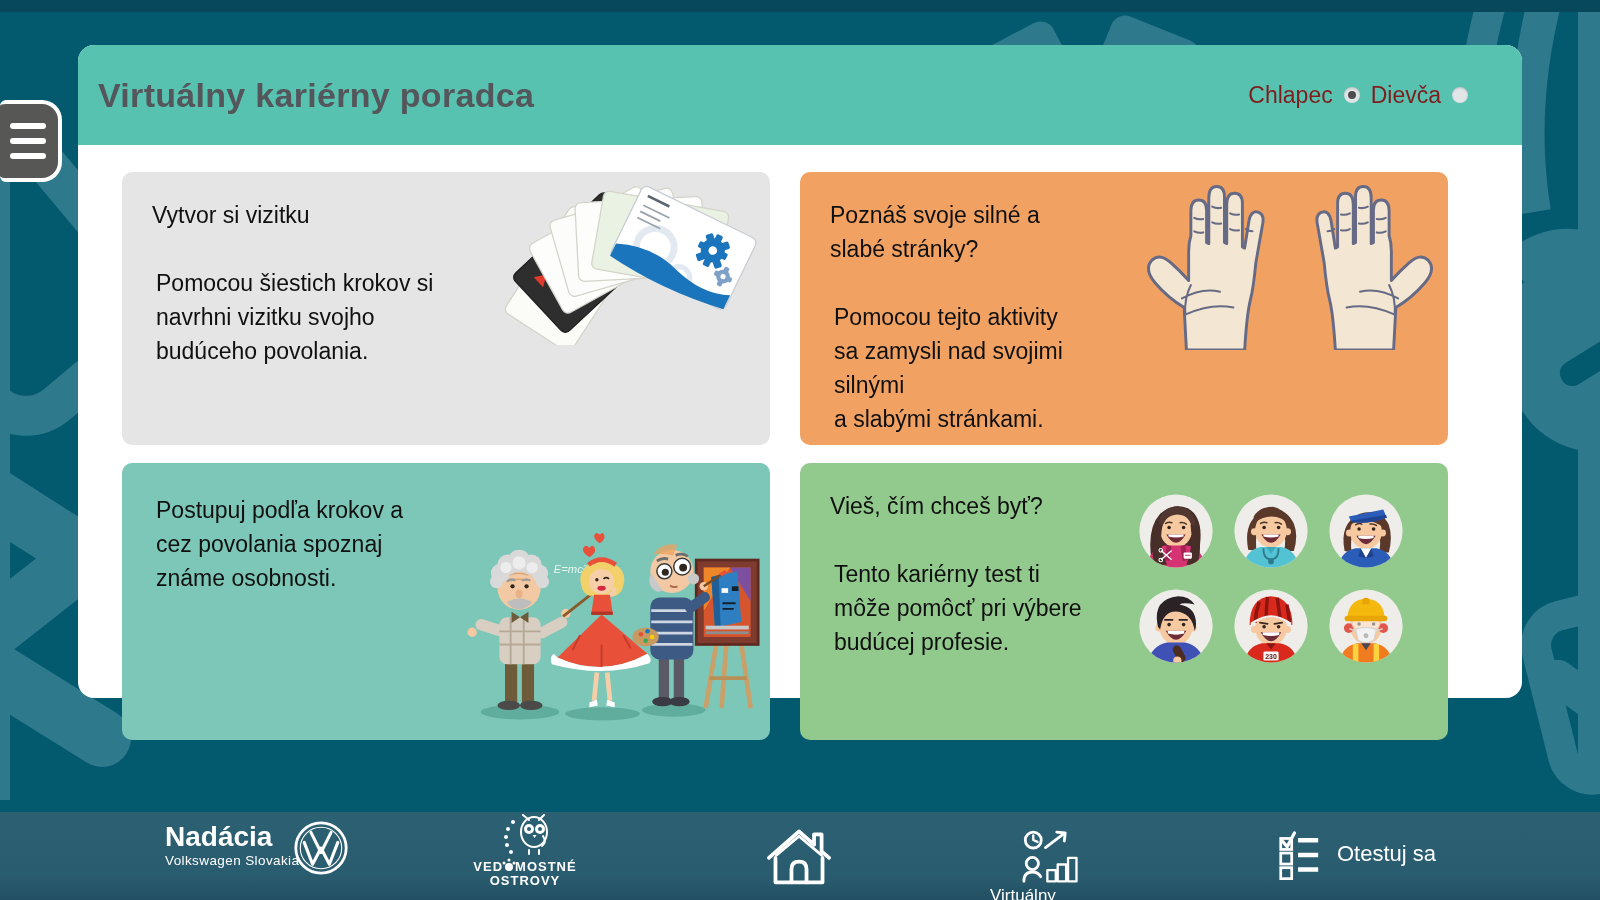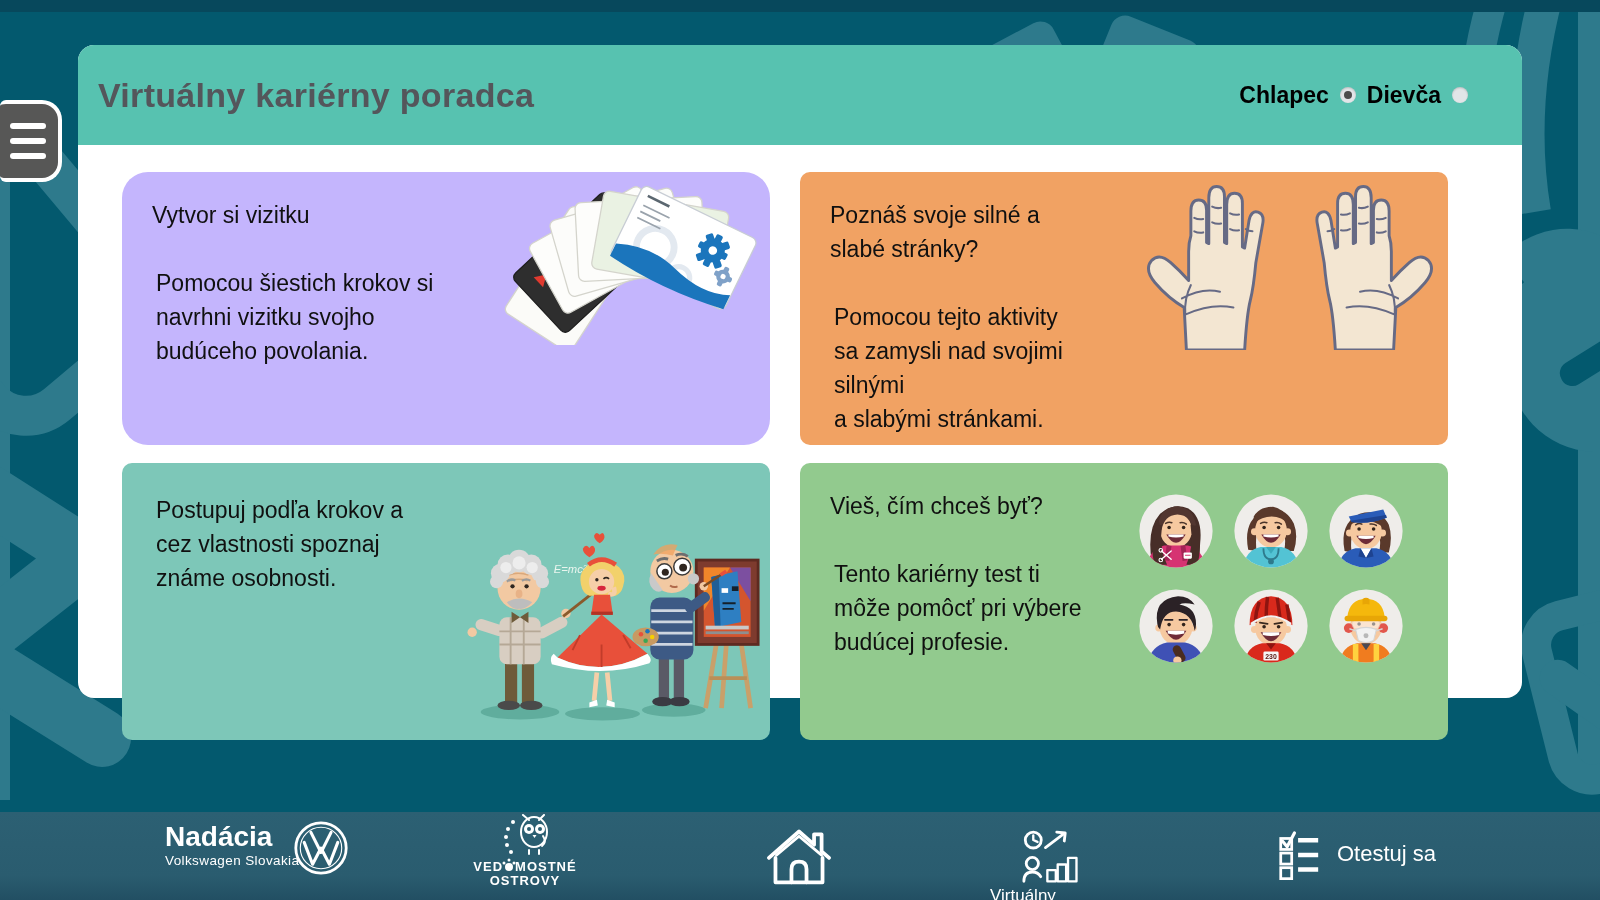--- a/index.html
+++ b/index.html
@@ -9,33 +9,33 @@
   .top-strip{position:absolute;left:0;top:0;width:1600px;height:12px;background:#07485C;}
 
   
   .panel{position:absolute;left:78px;top:45px;width:1444px;height:653px;background:#ffffff;
          border-radius:16px;}
   .hdr{position:absolute;left:0;top:0;right:0;height:100px;background:#57C2B0;
        border-radius:16px 16px 0 0;}
   .title{position:absolute;left:20px;top:50%;transform:translateY(-50%);
          font-size:34px;font-weight:bold;color:#54565B;letter-spacing:.3px;}
   .gender{position:absolute;right:54px;top:0;height:100%;display:flex;align-items:center;gap:11px;
-          font-size:23px;font-weight:bold;color:#000000;}
+          font-size:23px;font-weight:normal;color:#7f1d1d;}
   .radio{width:16px;height:16px;border-radius:50%;background:#E2E5E8;display:inline-flex;
          align-items:center;justify-content:center;box-shadow:inset 0 1px 2px rgba(0,0,0,.18);}
   .radio .dot{width:8px;height:8px;border-radius:50%;background:#4D4D4D;}
 
   
   .cards{position:absolute;left:44px;right:74px;top:127px;display:grid;
          grid-template-columns:1fr 1fr;grid-template-rows:273px 277px;gap:18px 30px;}
   .card{position:relative;border-radius:10px;padding:26px 30px;box-sizing:border-box;
         font-size:23px;line-height:34px;color:#101010;overflow:hidden;cursor:pointer;}
   .card-heading{margin:0 0 34px 0;white-space:pre-line;}
   .card-body{margin:4px;white-space:pre-line;}
-  .c-yellow{background:#c4b5fd;border-radius:26px;}
+  .c-yellow{background:#e5e5e5;}
   .c-orange{background:#F1A263;}
   .c-teal{background:#7DC7B8;}
   .c-green{background:#92CA8E;}
   .card-art{position:absolute;}
   .art-fan{right:5px;top:13px;}
   .art-hands{right:8px;top:10px;}
   .art-people{right:10px;bottom:14px;}
   .art-avatars{right:44px;top:30px;display:grid;grid-template-columns:repeat(3,76px);
                grid-template-rows:repeat(2,76px);gap:19px;}
   .avatar{width:76px;height:76px;}
@@ -230,21 +230,21 @@
             <g fill="none" stroke="#666A85" stroke-width="1.8" stroke-linecap="round">
               <path d="M47 32 q4 2 8 1 M47 44 q4 2 8 1 M63 22 q4 2 8 1 M63 36 q4 2 8 1 M79 28 q4 2 8 1 M79 42 q4 2 8 1 M93 42 q3 2 6 2"></path>
               <path d="M36 104 q18 -10 34 -6 M40 118 q22 -10 42 -6 M44 92 q-6 12 -5 26"></path>
             </g>
           </g>
         </svg>
       </section>
 
       <section class="card c-teal">
         <p class="card-body">Postupuj podľa krokov a
-cez vlastnosti spoznaj
+cez povolania spoznaj
 známe osobnosti.</p>
         <svg class="card-art art-people" width="300" height="240" viewBox="0 0 320 250">
           <ellipse cx="64" cy="238" rx="42" ry="8" fill="#60AD9D"></ellipse>
           <ellipse cx="152" cy="240" rx="40" ry="7" fill="#60AD9D"></ellipse>
           <ellipse cx="228" cy="236" rx="34" ry="7" fill="#60AD9D"></ellipse>
 
           <g>
             <path d="M262 234 L285 96 M310 234 L290 96 M286 140 L279 234" stroke="#C9A06A" stroke-width="5" fill="none"></path>
             <path d="M266 202 H306" stroke="#B98F58" stroke-width="4"></path>
             <rect x="281" y="84" width="12" height="9" fill="#C9A06A"></rect>

